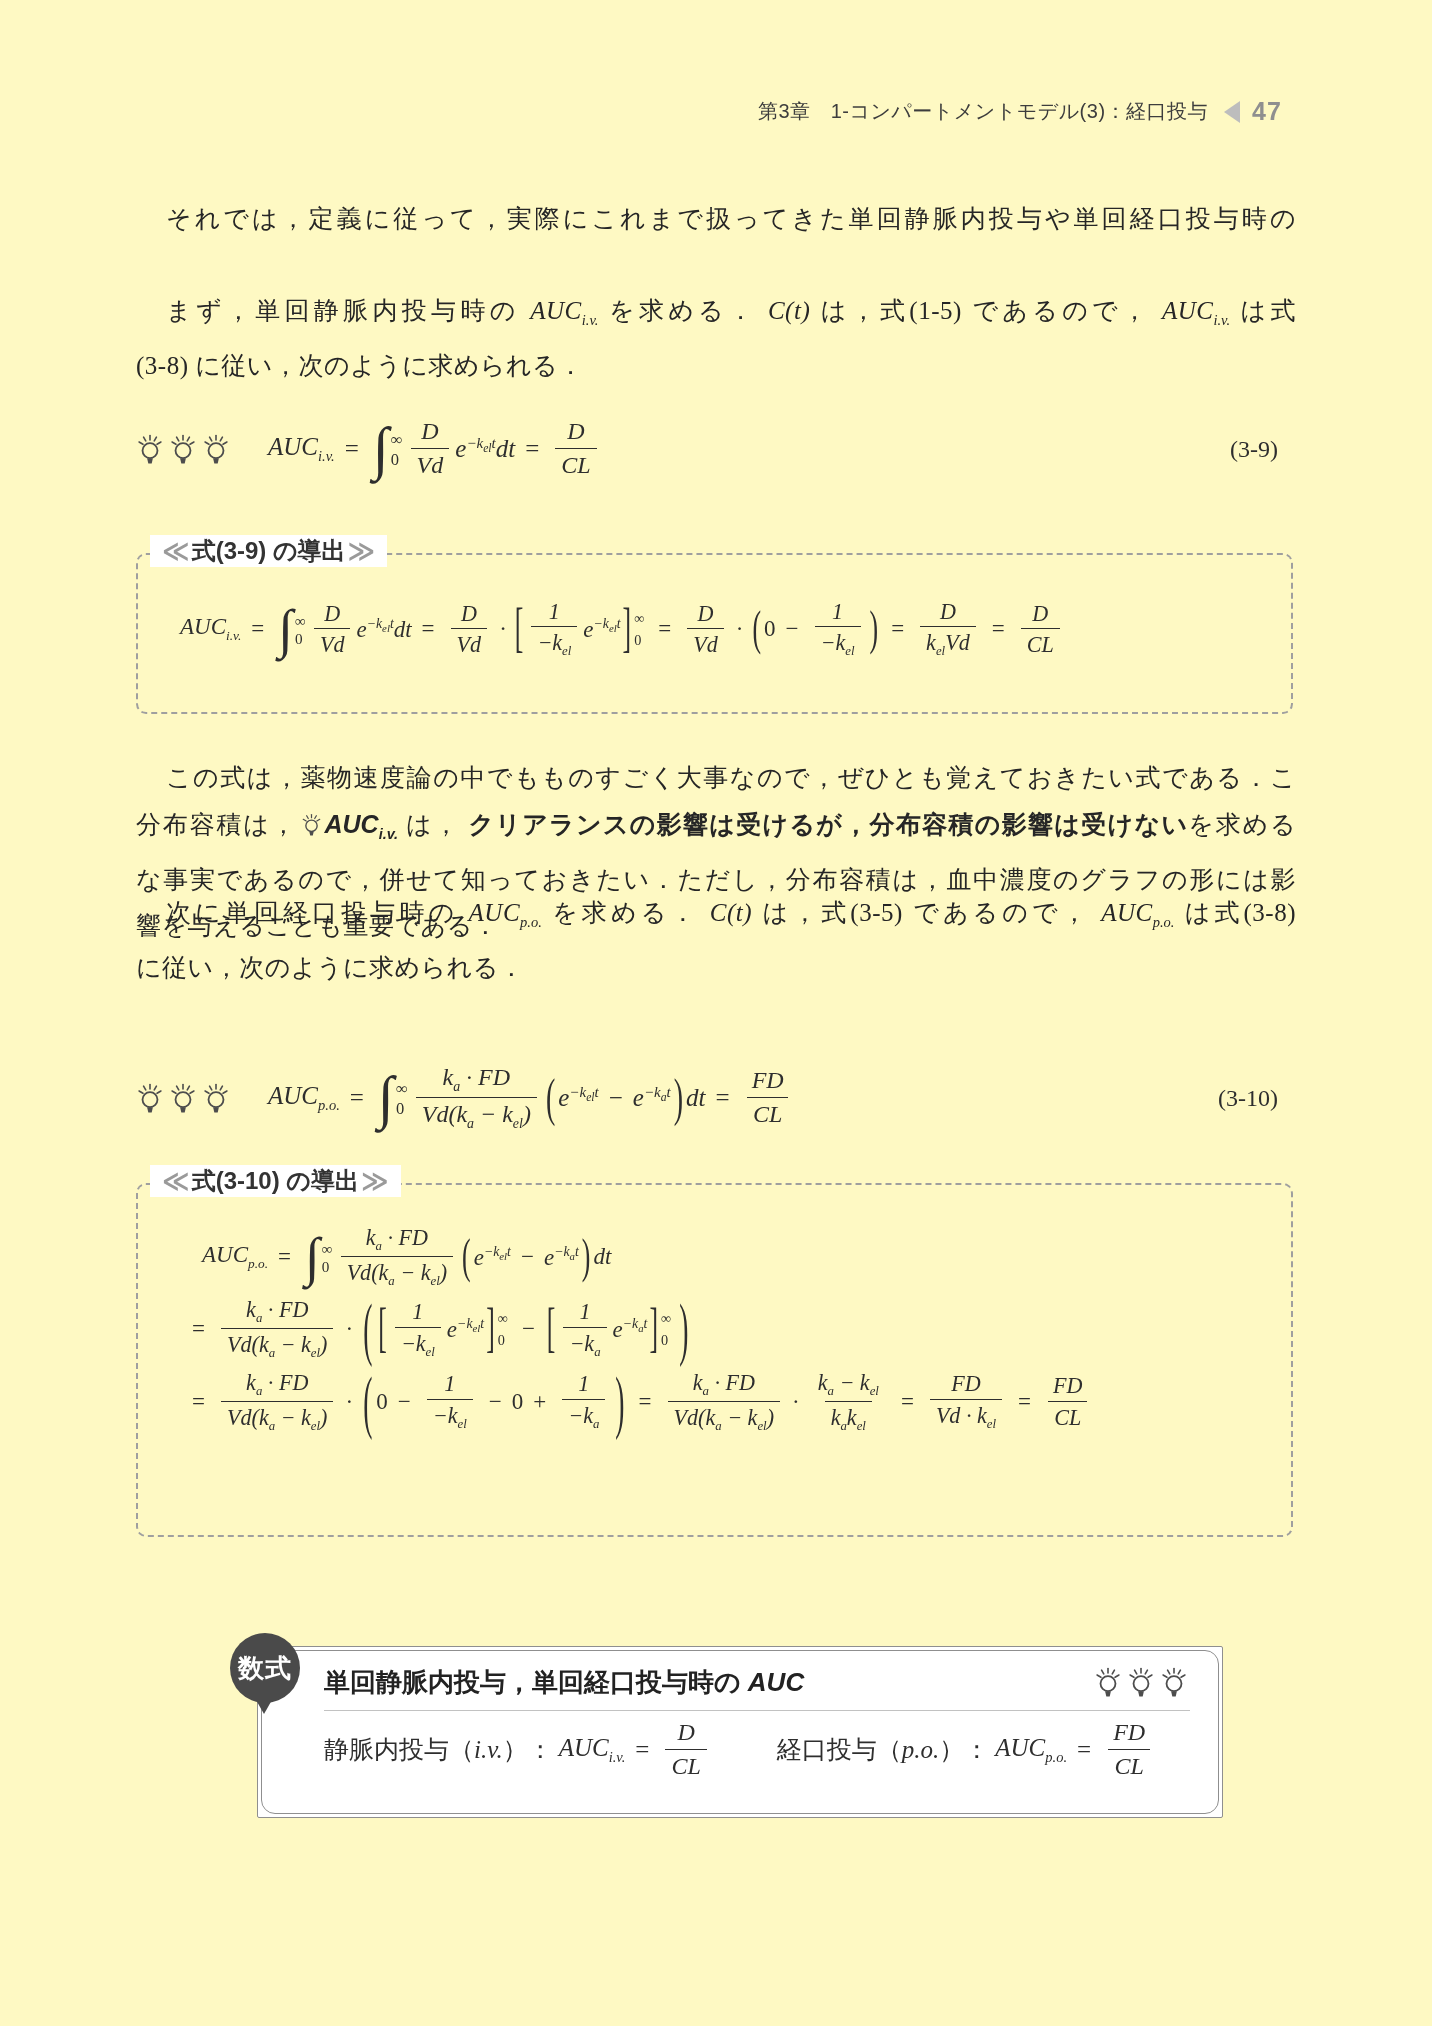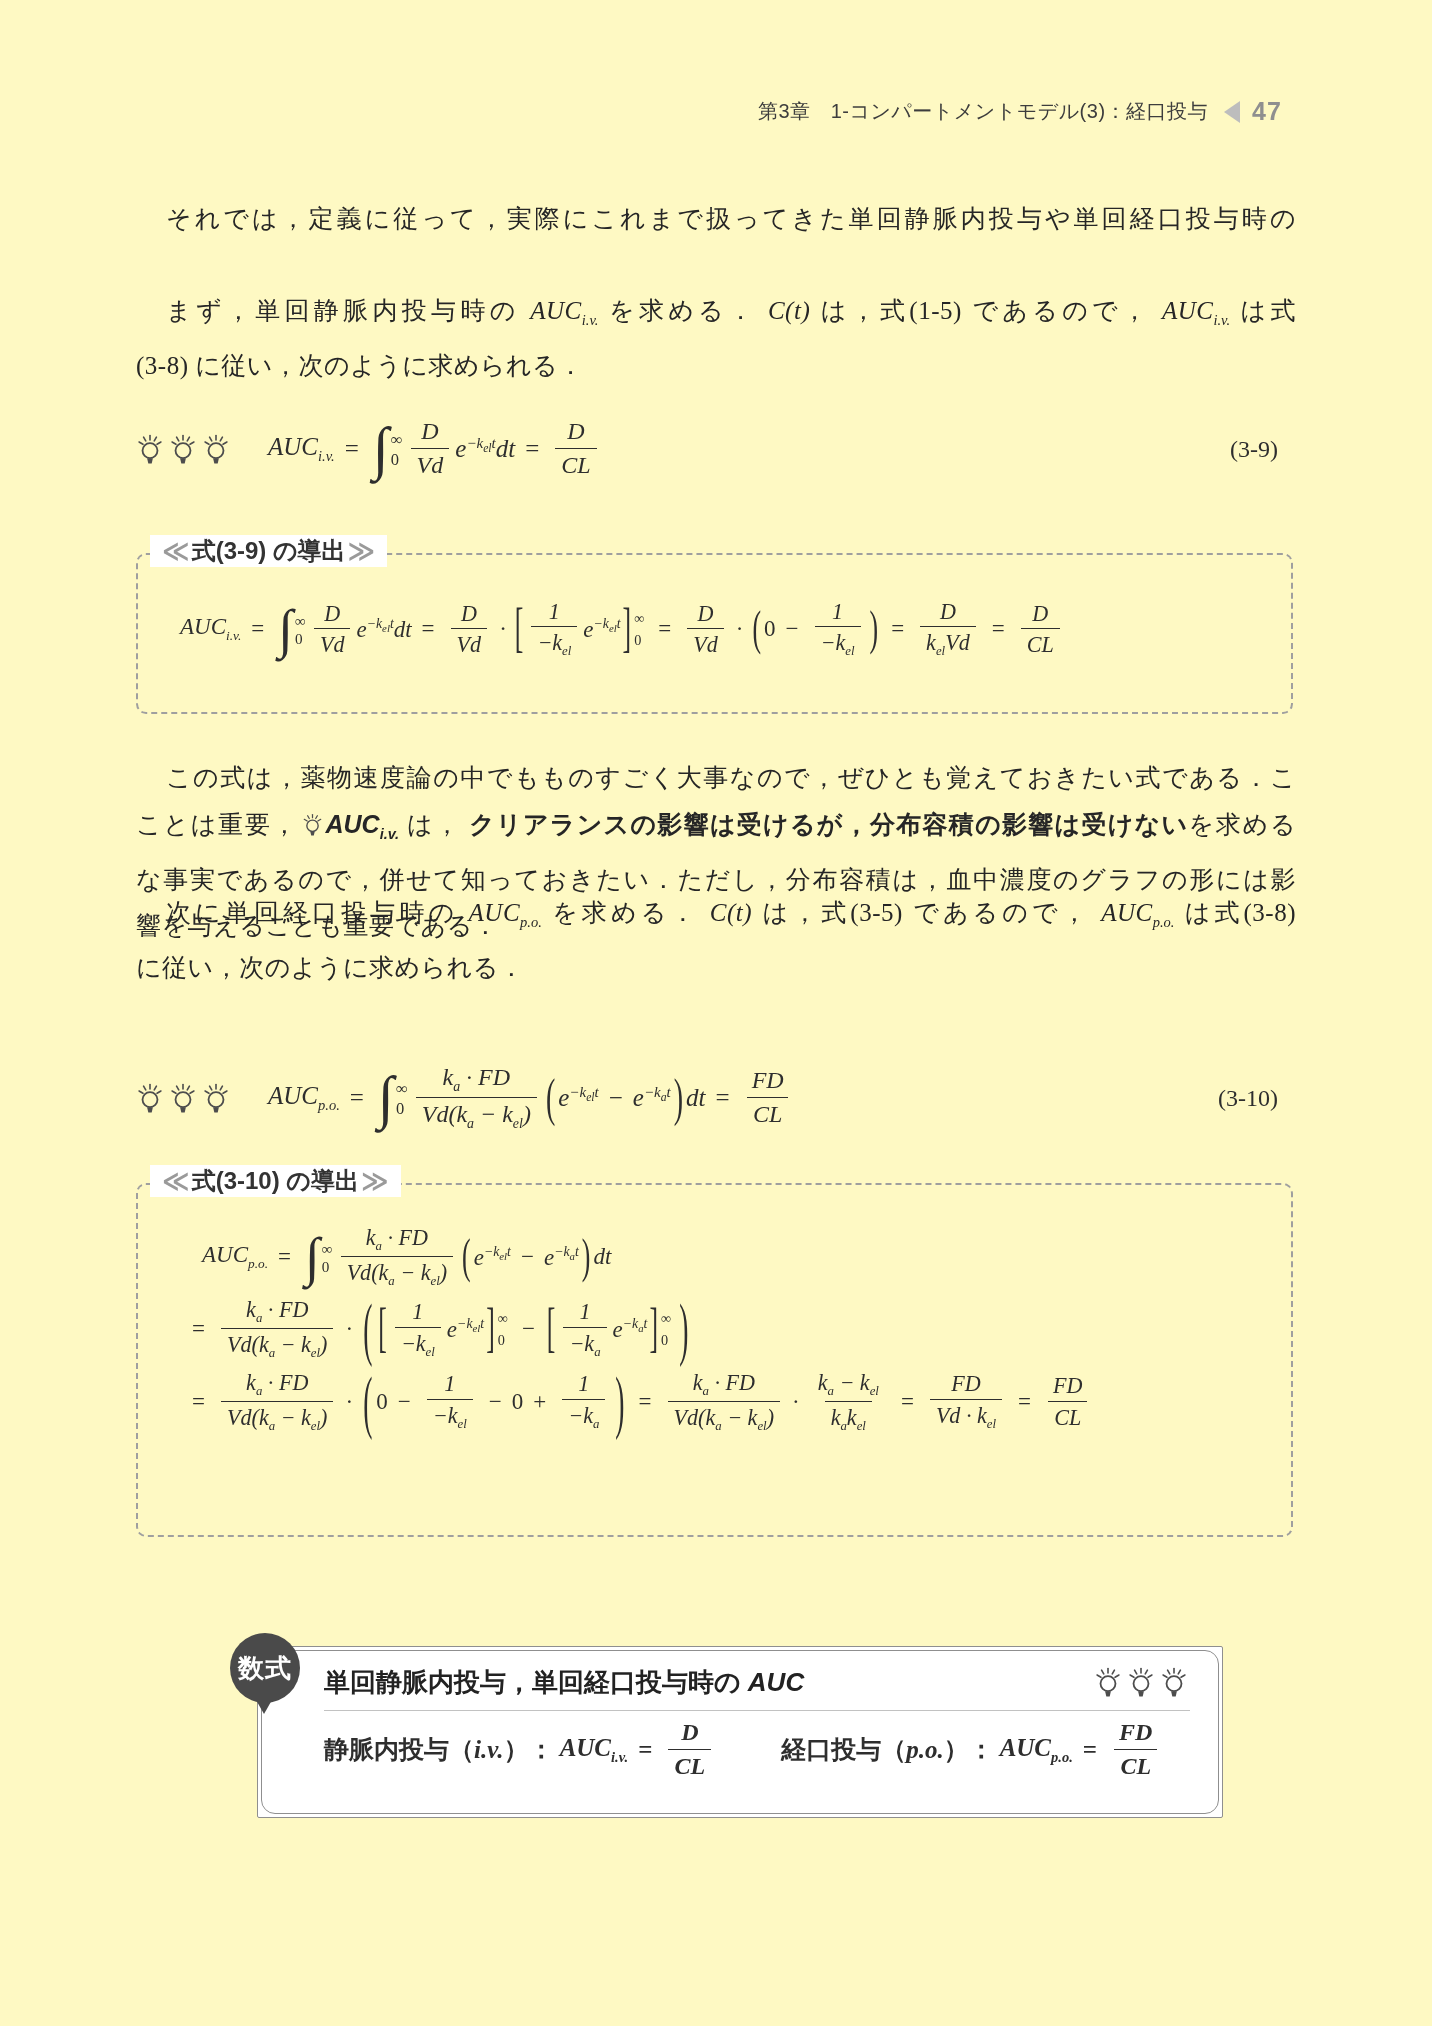--- a/index.html
+++ b/index.html
@@ -74,21 +74,21 @@
     background:#4a4a4a; color:#fff; display:flex; align-items:center; justify-content:center;
     font-family:"Liberation Sans","DejaVu Sans",sans-serif; font-weight:700; font-size:26px; letter-spacing:1px; z-index:2; }
   .badge::after { content:""; position:absolute; bottom:-11px; left:26px; width:0; height:0;
     border-left:8px solid transparent; border-right:8px solid transparent; border-top:14px solid #4a4a4a; }
   .fbox-titlerow { display:flex; align-items:center; }
   .fbox-title { font-family:"Liberation Sans","DejaVu Sans",sans-serif; font-weight:700; font-size:26px; color:#222; }
   .fbox-title .m { font-weight:700; }
   .fbox-divider { border-bottom:1.5px solid #c2c2c2; margin:10px 4px 0 0; }
   .fbox-formulas { display:flex; align-items:center; gap:64px; margin-top:8px;
     font-size:25px; font-style:normal; color:#2e2e2e; }
-  .fpart { display:flex; align-items:center;font-weight:bold; }
+  .fpart { display:flex; align-items:center; }
 
   
   .bulbs { display:flex; gap:5px; margin-right:38px; }
   .bulb-slot { display:inline-block; width:28px; height:31px; }
   .bulb-sm { width:21px; height:24px; vertical-align:-4px; margin:0 2px 0 4px; }
   .bulb-slot svg { width:100%; height:100%; display:block; }
 </style>
 </head>
 <body>
 
@@ -236,21 +236,21 @@
       <span class="op">=</span>
       <span class="fr">
           <span class="n">D</span>
           <span class="d">CL</span>
         </span>
     </div>
   </div>
 
   <div class="para" style="top:755px;">
     <div class="pline full indent"><span>この式は，薬物速度論の中でもものすごく大事なので，ぜひとも覚えておきたい式である．こ</span></div>
-    <div class="pline full"><span>ことは重要，</span><span class="bulb-slot bulb-sm">
+    <div class="pline full"><span>分布容積は，</span><span class="bulb-slot bulb-sm">
   <svg viewBox="0 0 26 29" xmlns="http://www.w3.org/2000/svg">
     <g stroke="#4d4d4d" stroke-width="1.5" stroke-linecap="round">
       <line x1="13" y1="1.5" x2="13" y2="5.5"></line>
       <line x1="7" y1="3" x2="9" y2="6.5"></line>
       <line x1="19" y1="3" x2="17" y2="6.5"></line>
       <line x1="2.8" y1="7.5" x2="6.4" y2="9.6"></line>
       <line x1="23.2" y1="7.5" x2="19.6" y2="9.6"></line>
     </g>
     <circle cx="13" cy="15.5" r="7" fill="none" stroke="#4d4d4d" stroke-width="1.7"></circle>
     <path d="M10.3 22.8 L15.7 22.8 L14.6 27.6 L11.4 27.6 Z" fill="#4d4d4d"></path>

